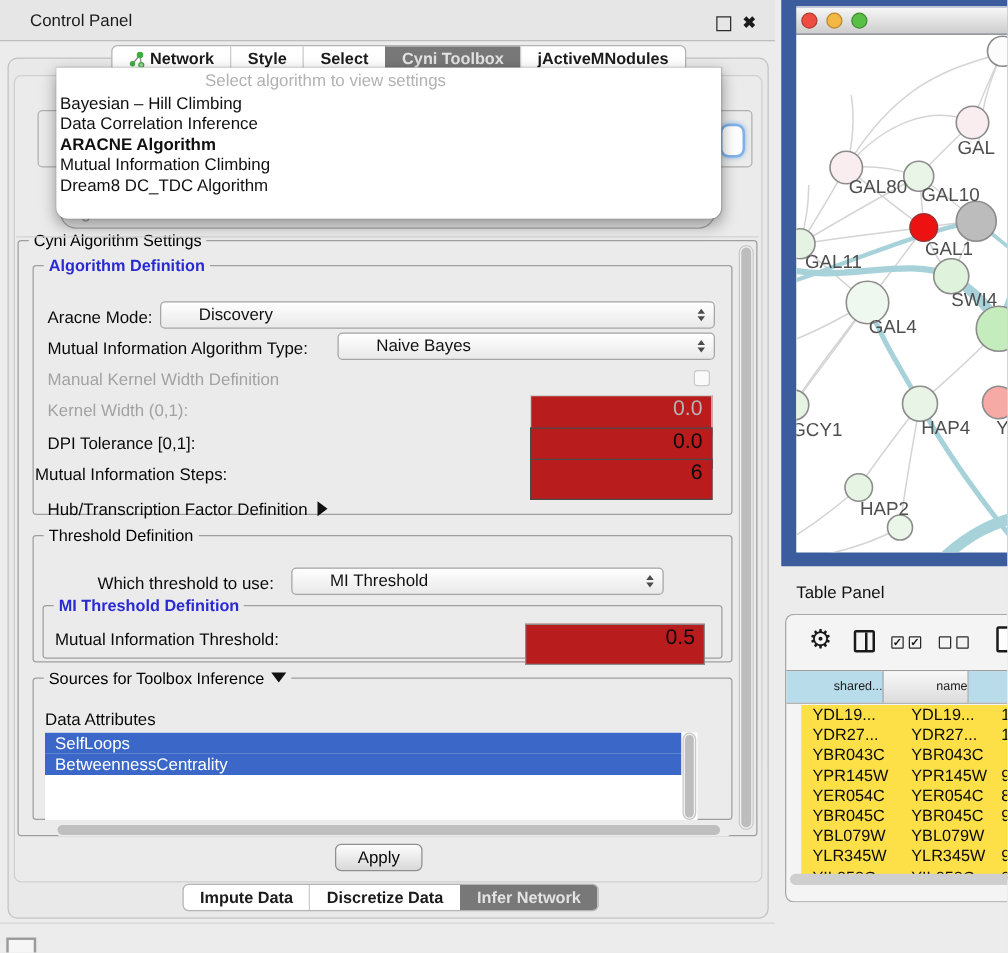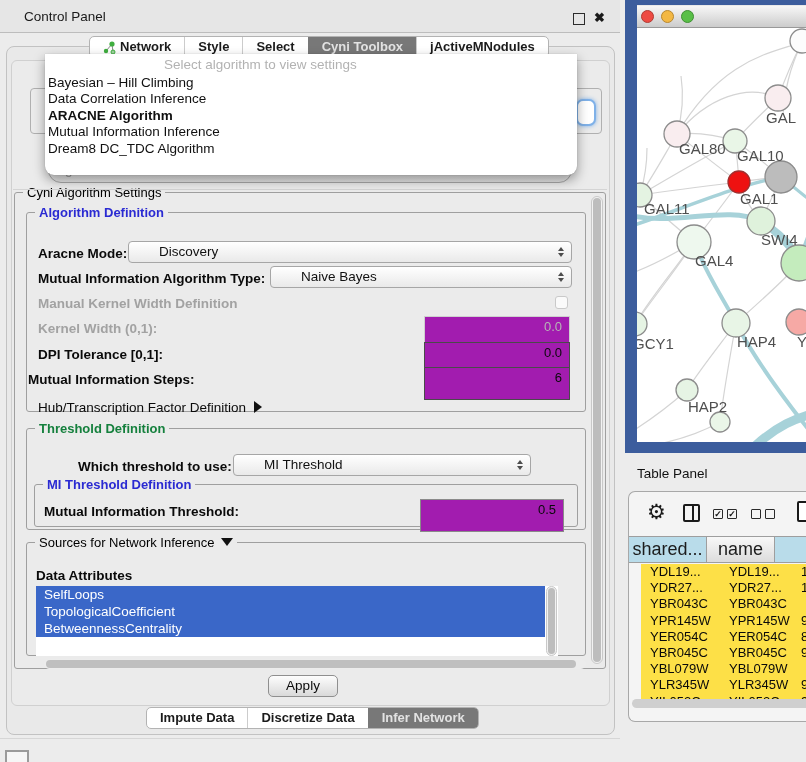--- a/index.html
+++ b/index.html
@@ -27,31 +27,31 @@
   
   .fraggrp{position:absolute;left:30px;top:88px;width:570px;height:44px;border:1px solid #b0b0b0;border-radius:4px;z-index:2}
   #bluebtn{position:absolute;left:576px;top:99px;width:20px;height:27px;background:#fff;border:2px solid #7fb1e8;border-radius:7px;box-shadow:0 0 4px #7fb1e8;z-index:3;box-sizing:border-box}
   #hidcombo{position:absolute;left:48px;top:156px;width:524px;height:27px;border:1px solid #a8a8a8;border-radius:13px;background:linear-gradient(#ffffff,#e7e7e7);z-index:3;box-sizing:border-box}
   #hidcombo span{position:absolute;left:16px;top:0;line-height:25px;font-size:13.5px;color:#9a9a9a}
   #sep1{position:absolute;left:13px;top:189px;width:594px;height:1px;background:#d4d4d4;z-index:4}
   
   .grp{position:absolute;border:1px solid #9f9f9f;border-radius:3px;box-sizing:border-box}
   .gtitle{position:absolute;top:-8px;left:8px;background:#ebebeb;padding:0 4px;font-size:13px;line-height:15px;white-space:nowrap}
   .blue{color:#2a2ad2;font-weight:bold}
-  .green{color:#15803d;font-weight:bold}
-  .lbl{position:absolute;font-size:13.5px;color:#0a0a0a;font-weight:bold;white-space:nowrap}
+  .green{color:#000000;font-weight:normal}
+  .lbl{position:absolute;font-size:13.5px;color:#0a0a0a;font-weight:normal;white-space:nowrap}
   .lbl.dis{color:#a2a2a2}
   .plain{font-weight:normal}
   .combo{position:absolute;height:22px;border:1px solid #a6a6a6;border-radius:4px;background:linear-gradient(#ffffff,#e9e9e9);box-sizing:border-box}
   .cval{position:absolute;left:30px;top:0;line-height:20px;font-size:13.5px;color:#111}
   .spin{position:absolute;right:7px;top:5px}
   .spin i{display:block;width:0;height:0;border-left:3.5px solid transparent;border-right:3.5px solid transparent}
   .spin .up{border-bottom:4px solid #4c4c4c;margin-bottom:2px}
   .spin .dn{border-top:4px solid #4c4c4c}
-  .inp{position:absolute;background:#a21caf;box-sizing:border-box;font-size:13px;color:#0a0a0a;text-align:right;padding-right:7px;height:33px;line-height:19px}
+  .inp{position:absolute;background:#b91c1c;box-sizing:border-box;font-size:17px;color:#0a0a0a;text-align:right;padding-right:7px;height:33px;line-height:19px}
   .cb{position:absolute;width:13px;height:13px;border:1px solid #c9c9c9;border-radius:3px;background:#fafafa;box-sizing:border-box}
   .vsb{position:absolute;width:12px;background:#f2f2f2;border:1px solid #c8c8c8;border-radius:6px;box-sizing:border-box}
   .vsb .th{position:absolute;left:1px;right:1px;top:1px;bottom:1px;background:#bdbdbd;border-radius:5px}
   #attrlist{position:absolute;left:36px;top:586px;width:522px;height:70px;background:#fff;overflow:hidden}
   .aitem{height:17px;line-height:17px;width:509px;background:#3a67c8;color:#fff;font-size:13.5px;padding-left:8px;box-sizing:border-box;white-space:nowrap}
   #hbar{position:absolute;left:44px;top:659px;width:542px;height:10px;background:#ececec;border-radius:5px}
   #hbar .th{position:absolute;left:2px;top:1px;width:530px;height:8px;background:#bfbfbf;border-radius:4px}
   #applybtn{position:absolute;left:268px;top:675px;width:70px;height:22px;border:1px solid #8f8f8f;border-radius:5px;
             background:linear-gradient(#fdfdfd,#d9d9d9);font-size:13.5px;text-align:center;line-height:20px;color:#0a0a0a;box-sizing:border-box}
   #bottomline{position:absolute;left:0;top:738px;width:620px;height:1px;background:#d6d6d6}
@@ -66,21 +66,21 @@
   
   #tp-title{position:absolute;left:637px;top:466px;font-size:13.5px;color:#111}
   #tpanel{position:absolute;left:628px;top:491px;width:178px;height:231px;background:#f4f4f4;border:1px solid #a8a8a8;border-right:none;border-radius:7px 0 0 7px;overflow:hidden;box-sizing:border-box}
   #tp-toolbar{position:absolute;left:0;top:0;width:100%;height:44px}
   #gearicon{position:absolute;left:18px;top:8px;font-size:21px;color:#1a1a1a;line-height:24px}
   #colicon{position:absolute;left:54px;top:12px;width:17px;height:18px;border:2px solid #1a1a1a;border-radius:2px;box-sizing:border-box}
   #colicon i{position:absolute;left:50%;top:0;width:2px;height:100%;background:#1a1a1a}
   .ckb{position:absolute;top:17px;width:10px;height:10px;border:1.5px solid #2a2a2a;border-radius:1px;font-size:9px;line-height:9px;text-align:center;font-weight:bold;color:#111;box-sizing:border-box}
   #docicon{position:absolute;left:168px;top:9px;width:16px;height:21px;border:2px solid #1a1a1a;border-radius:2px;background:#fff;box-sizing:border-box}
   #tp-head{position:absolute;left:0;top:44px;width:100%;height:27px;display:flex;border-top:1px solid #9e9e9e;border-bottom:1px solid #9e9e9e;box-sizing:border-box}
-  .hc{height:100%;line-height:25px;font-size:18px;color:#1c1c1c;text-align:center;border-right:1px solid #9e9e9e;box-sizing:border-box}
+  .hc{height:100%;line-height:25px;font-size:10px;color:#1c1c1c;text-align:right;border-right:1px solid #9e9e9e;box-sizing:border-box}
   #tp-rows{position:absolute;left:12px;top:72px;width:100%;height:140px;background:#fde047;overflow:hidden}
   .trow{display:flex;height:16.2px;line-height:16.2px;font-size:13px;color:#0a0a0a;white-space:nowrap}
   .tc1{width:78px;padding-left:9px;box-sizing:border-box}
   .tc2{width:68px;padding-left:10px;box-sizing:border-box}
   .tc3{flex:1;padding-left:14px}
   #tp-hscroll{position:absolute;left:3px;top:207px;width:200px;height:9px;background:#cfcfcf;border-radius:5px}
 </style>
 </head>
 <body>
 
@@ -124,21 +124,21 @@
       <span>jActiveMNodules</span>
     </div>
   </div>
 
 <div id="popup">
   <div class="ph">Select algorithm to view settings</div>
   <div id="plist">
       <div class="pitem">Bayesian – Hill Climbing</div>
       <div class="pitem">Data Correlation Inference</div>
       <div class="pitem bold">ARACNE Algorithm</div>
-      <div class="pitem">Mutual Information Inference</div>
+      <div class="pitem">Mutual Information Climbing</div>
       <div class="pitem">Dream8 DC_TDC Algorithm</div>
     </div>
 </div>
 
 <div class="grp" style="left:14px;top:192px;width:592px;height:477px">
   <span class="gtitle">Cyni Algorithm Settings</span>
 </div>
 <div class="vsb" style="left:591px;top:196px;height:468px">
     <div class="th"></div>
   </div>
@@ -186,26 +186,25 @@
       <i class="dn"></i>
     </span>
 </div>
 <div class="grp" style="left:34px;top:484px;width:544px;height:43px">
   <span class="gtitle blue">MI Threshold Definition</span>
 </div>
 <div class="lbl" style="left:44px;top:504px">Mutual Information Threshold:</div>
 <div class="inp" style="left:420px;top:499px;width:144px;border:1px solid #8a8a8a">0.5</div>
 
 <div class="grp" style="left:26px;top:542px;width:560px;height:114px">
-  <span class="gtitle"><span>Sources for Network Inference</span><span class="tri-down"></span></span>
+  <span class="gtitle"><span>Sources for Toolbox Inference</span><span class="tri-down"></span></span>
 </div>
 <div class="lbl" style="left:36px;top:568px">Data Attributes</div>
 <div id="attrlist">
     <div class="aitem">SelfLoops</div>
-    <div class="aitem">TopologicalCoefficient</div>
     <div class="aitem">BetweennessCentrality</div>
   </div>
 <div class="vsb" style="left:546px;top:586px;height:70px;width:11px">
     <div class="th"></div>
   </div>
 <div id="hbar">
     <div class="th"></div>
   </div>
 
 <div id="applybtn">Apply</div>

